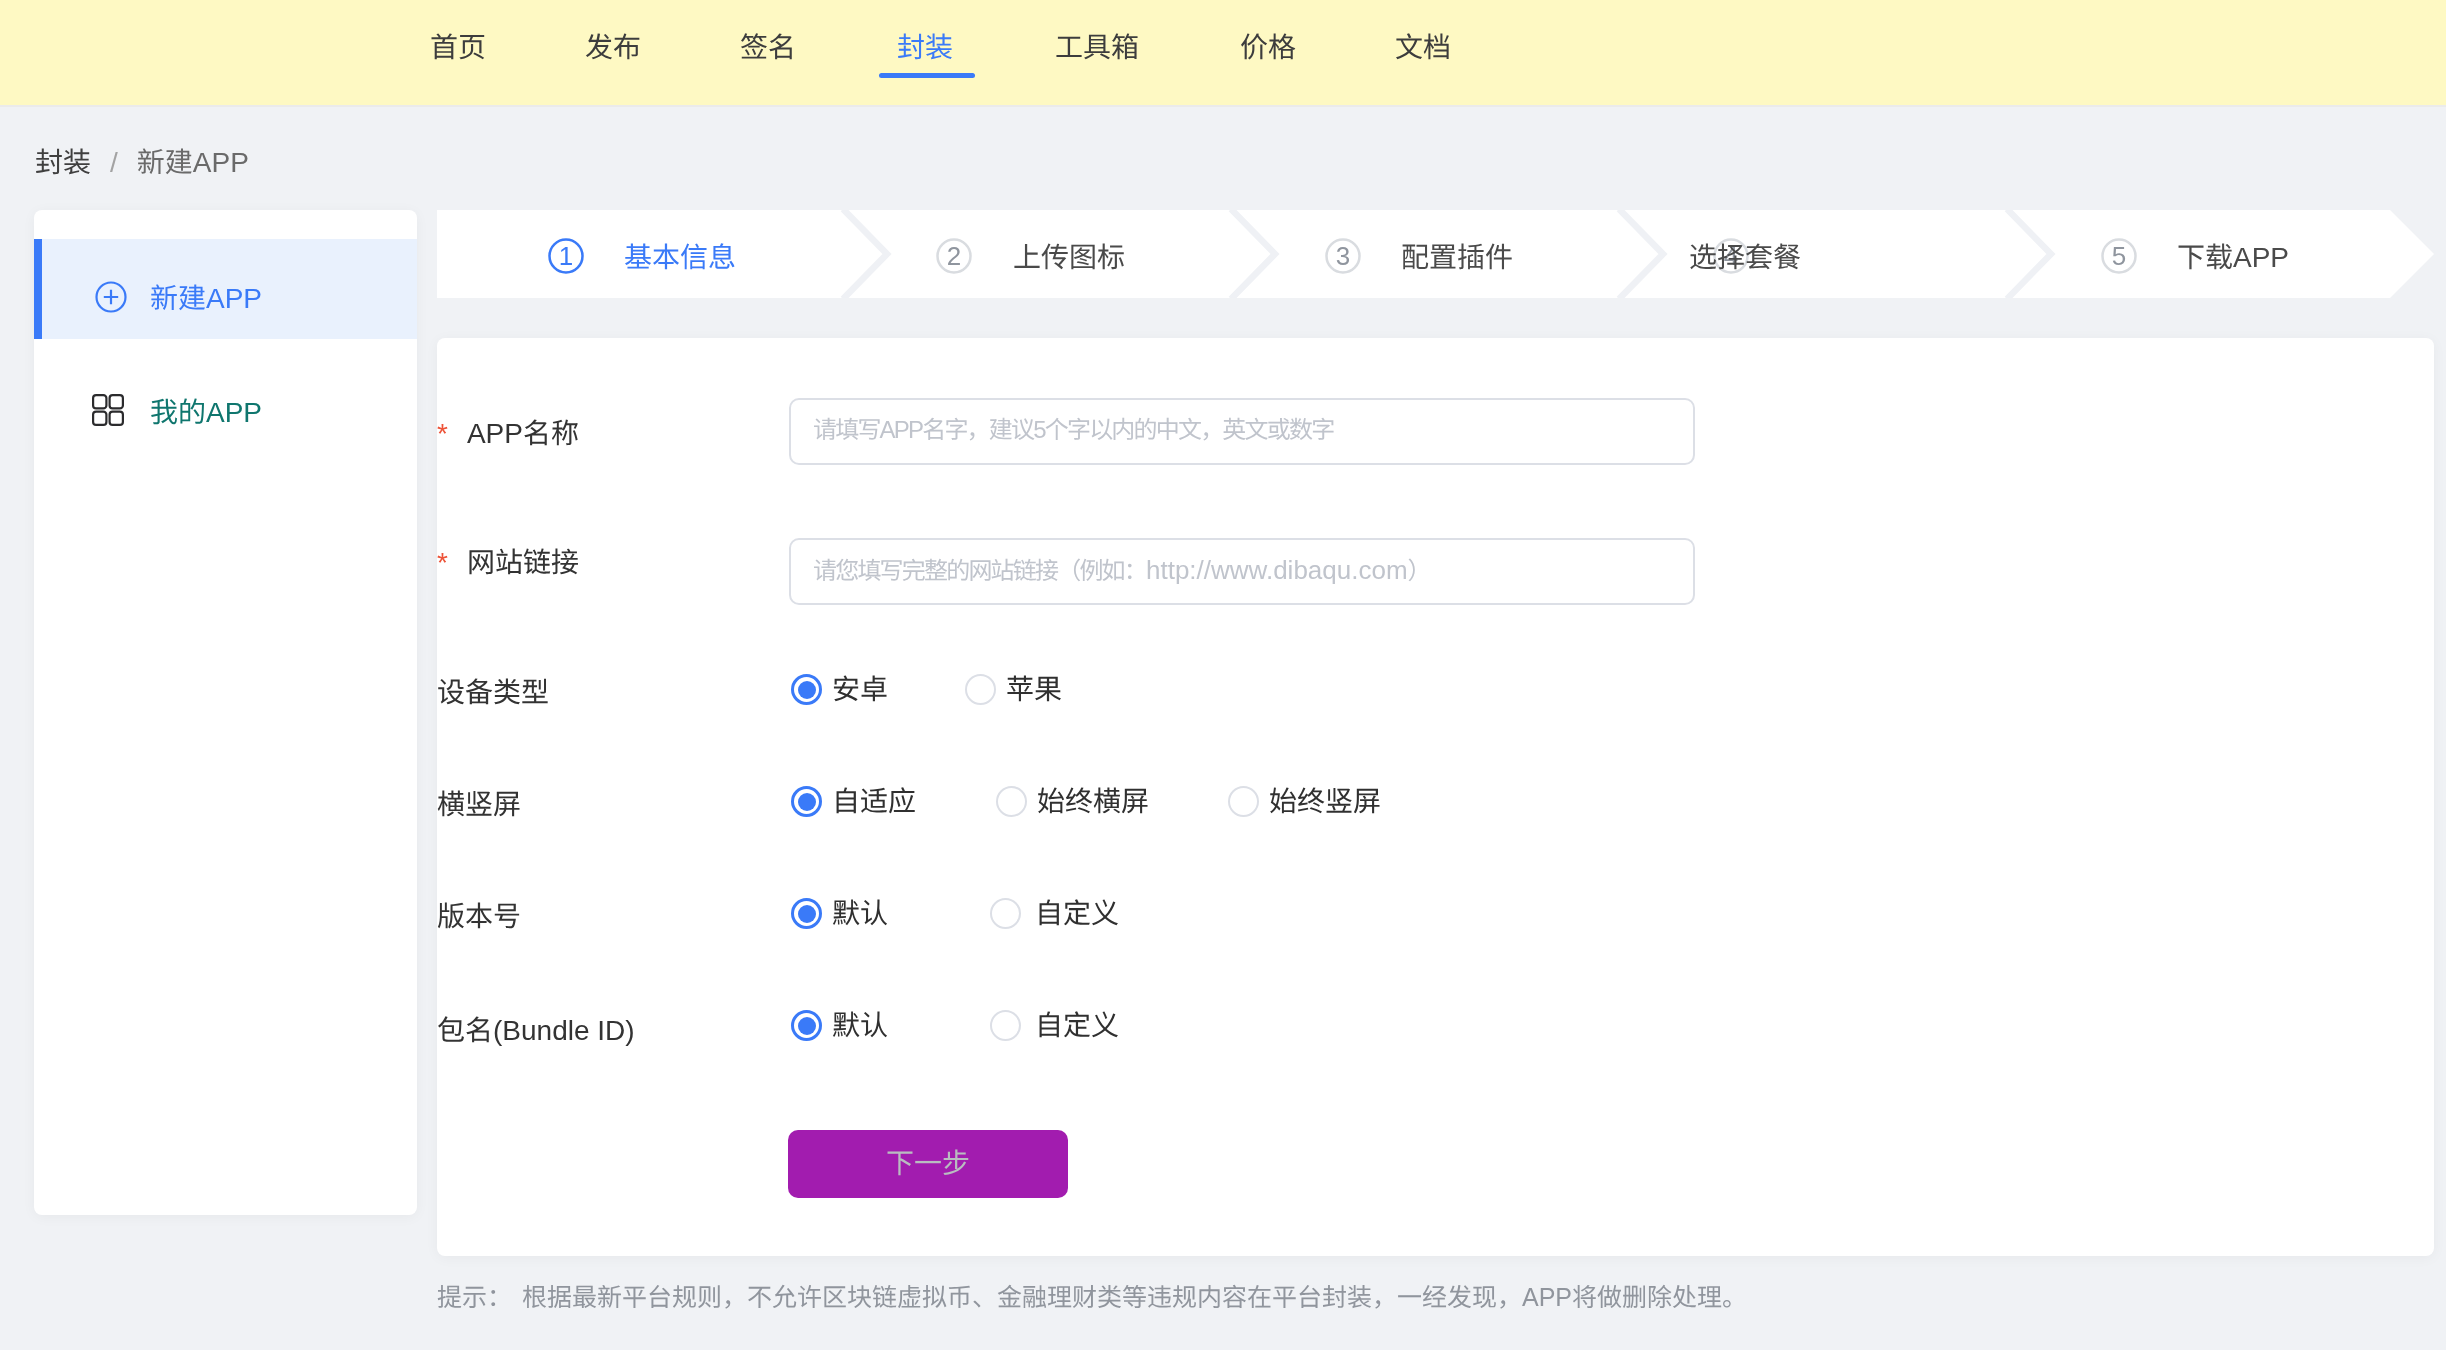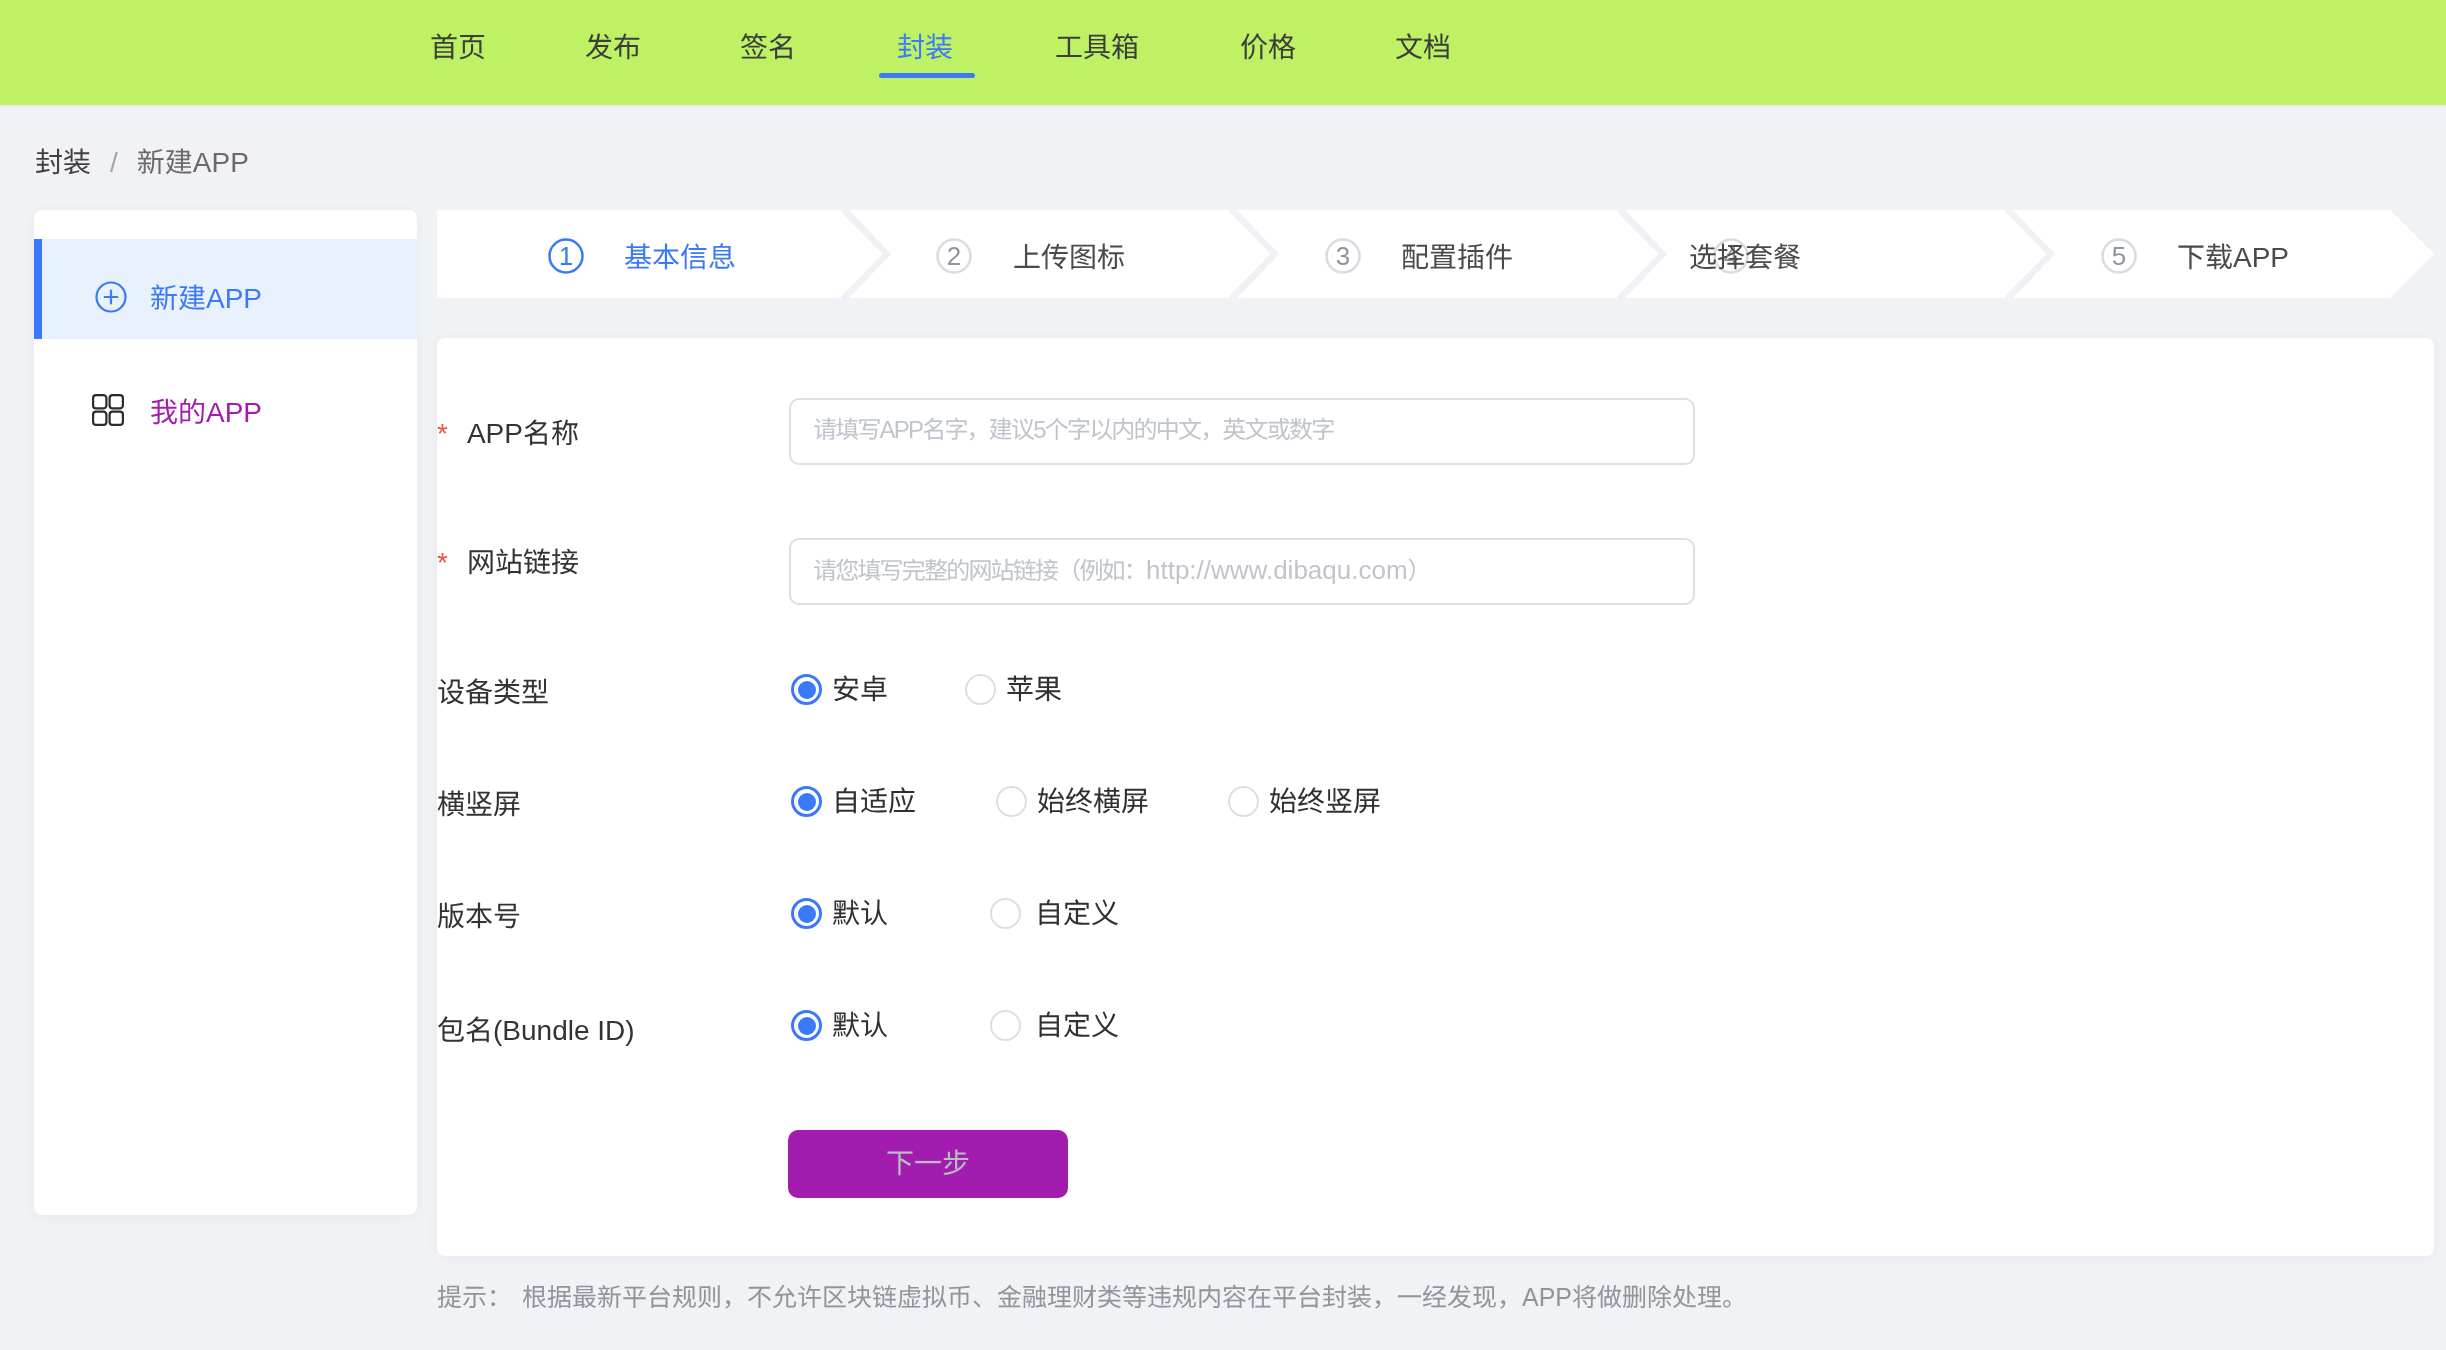--- a/index.html
+++ b/index.html
@@ -1,31 +1,31 @@
 <!DOCTYPE html>
 <html lang="zh-CN"><head>
 <meta charset="utf-8">
 <style>
 *{margin:0;padding:0;box-sizing:border-box;}
 html,body{width:2446px;height:1350px;overflow:hidden;}
 body{background:#f0f2f5;font-family:"Liberation Sans",sans-serif;position:relative;}
-#nav{position:absolute;left:0;top:0;width:2446px;height:107px;background:#bef264;border-bottom:2px solid #ebebeb;}
+#nav{position:absolute;left:0;top:0;width:2446px;height:107px;background:#fef9c3;border-bottom:2px solid #ebebeb;}
 .tab{position:absolute;top:33px;font-size:28px;line-height:30px;color:#3d3d3d;}
 .tab.act{color:#3a7af8;}
 #ink{position:absolute;left:879px;top:73px;width:96px;height:5px;background:#3a7af8;border-radius:3px;}
 #crumb{position:absolute;left:35px;top:148px;font-size:28px;line-height:30px;color:#3f3f3f;}
 #crumb .sep{color:#a3a3a3;margin:0 19px;}
 #crumb .last{color:#6a6a6a;}
 #side{position:absolute;left:34px;top:210px;width:383px;height:1005px;background:#fff;border-radius:8px;box-shadow:0 2px 14px rgba(0,0,0,.045);}
 #item1{position:absolute;left:0;top:29px;width:383px;height:100px;background:#e9f1fd;}
 #item1 .bar{position:absolute;left:0;top:0;width:8px;height:100px;background:#3a7af8;}
 .sideic{position:absolute;}
 .sidetx{position:absolute;left:116px;font-size:28px;line-height:34px;}
 #t1{top:72px;color:#3a7af8;}
-#t2{top:186px;color:#a21caf;}
+#t2{top:186px;color:#0f766e;}
 #steps{position:absolute;left:437px;top:210px;}
 .stitle{position:absolute;top:244px;font-size:28px;line-height:28px;color:#4a4a4a;margin-left:19px;}
 .stitle.act{color:#3a7af8;}
 #card{position:absolute;left:437px;top:338px;width:1997px;height:918px;background:#fff;border-radius:8px;box-shadow:0 2px 14px rgba(0,0,0,.045);}
 .lab{position:absolute;left:0;width:290px;font-size:28px;line-height:34px;color:#333;}
 .lab .star{color:#ed5338;margin-right:19px;font-size:28px;}
 .inp{position:absolute;left:352px;width:906px;height:67px;border:2px solid #dcdfe6;border-radius:10px;background:#fff;}
 .inp span{position:absolute;left:22px;top:13px;font-size:24px;letter-spacing:-1.8px;line-height:34px;color:#c0c4cc;white-space:nowrap;}
 .radio{position:absolute;width:31px;height:31px;border-radius:50%;background:#fff;border:2px solid #dcdfe6;}
 .radio.on{border:3px solid #3a7af8;}

